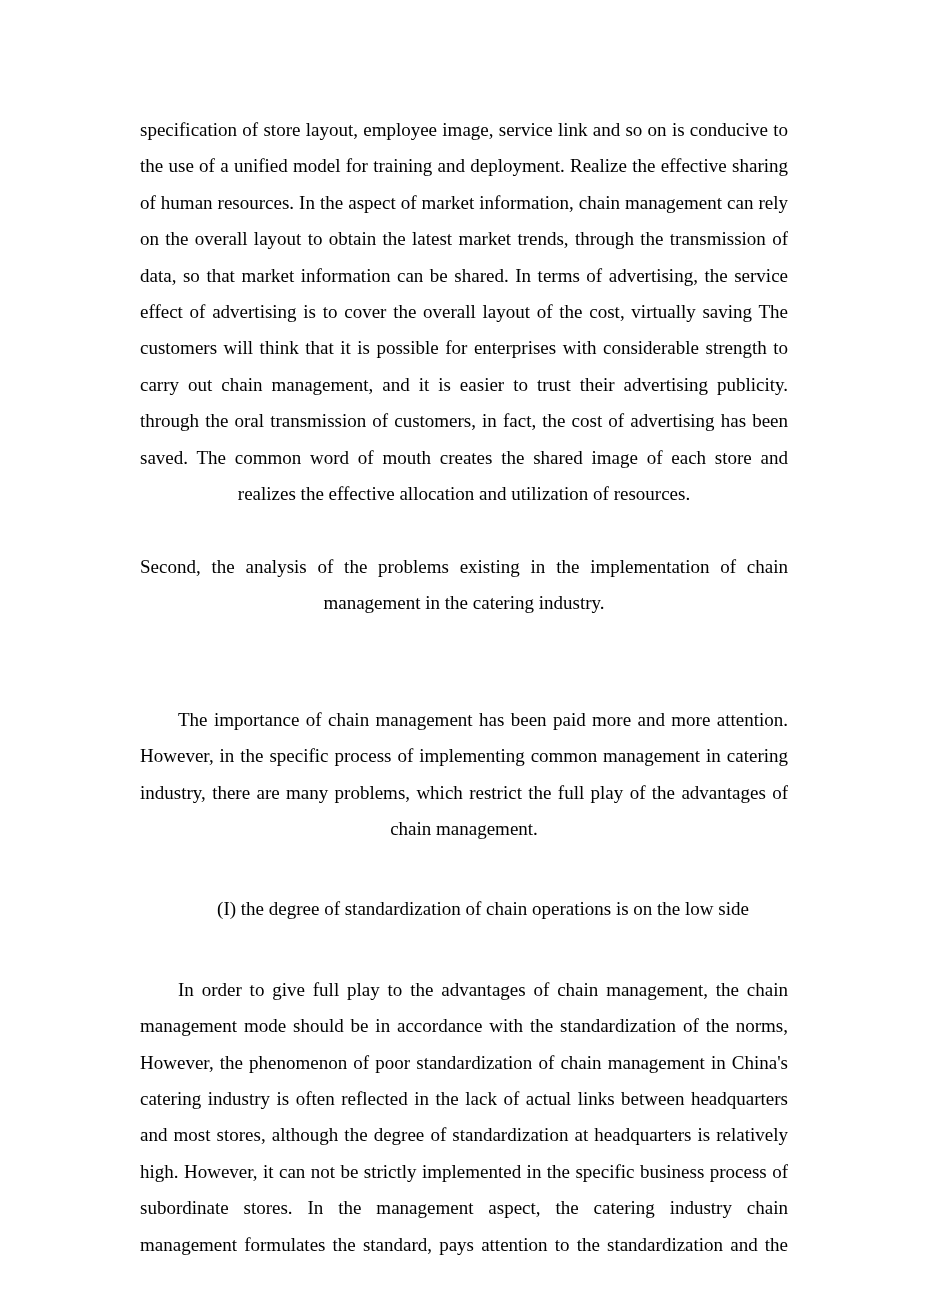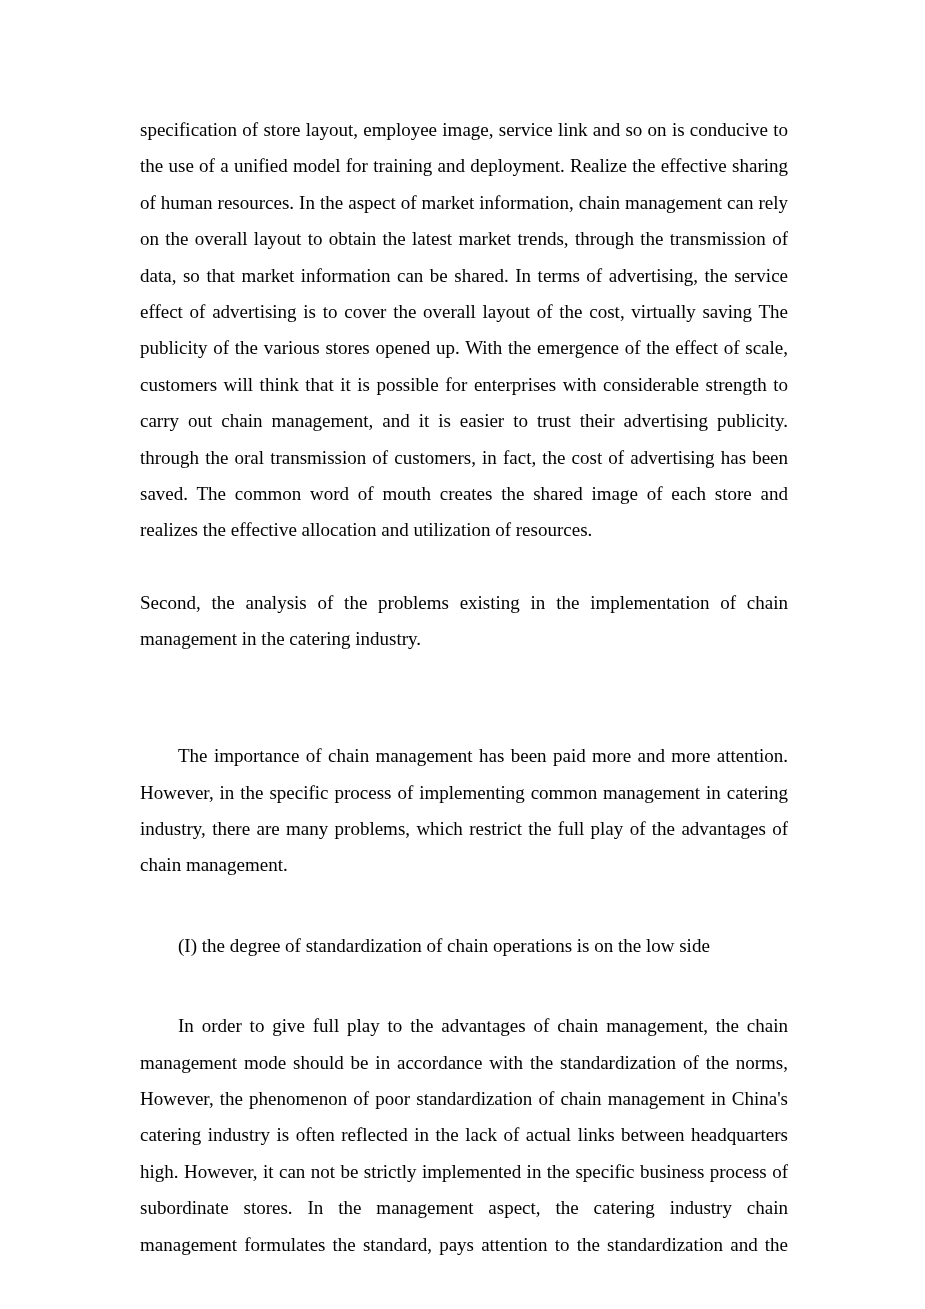--- a/index.html
+++ b/index.html
@@ -22,20 +22,21 @@
     color: #000000;
     font-family: "Liberation Serif", "DejaVu Serif", serif;
     font-size: 19px;
     line-height: 36.4px;
     word-spacing: normal;
   }
   .para { margin: 0; padding: 0; }
   .line {
     height: 36.4px;
     overflow: hidden;
+    text-align: center;
   }
   
   .j {
     text-align: justify;
     text-align-last: justify;
   }
   .j::after {
     content: "";
     display: inline-block;
     width: 100%;
@@ -49,21 +50,20 @@
 <div class="page">
   <div class="content">
 
     <div class="para">
       <div class="line j">specification of store layout, employee image, service link and so on is conducive to</div>
       <div class="line j">the use of a unified model for training and deployment. Realize the effective sharing</div>
       <div class="line j">of human resources. In the aspect of market information, chain management can rely</div>
       <div class="line j">on the overall layout to obtain the latest market trends, through the transmission of big</div>
       <div class="line j">data, so that market information can be shared. In terms of advertising, the service</div>
       <div class="line j">effect of advertising is to cover the overall layout of the cost, virtually saving The</div>
-      <div class="line j">publicity of the various stores opened up. With the emergence of the effect of scale,</div>
       <div class="line j">customers will think that it is possible for enterprises with considerable strength to</div>
       <div class="line j">carry out chain management, and it is easier to trust their advertising publicity.</div>
       <div class="line j">through the oral transmission of customers, in fact, the cost of advertising has been</div>
       <div class="line j">saved. The common word of mouth creates the shared image of each store and</div>
       <div class="line">realizes the effective allocation and utilization of resources.</div>
     </div>
 
     <div class="line blank"></div>
 
     <div class="para">
@@ -82,19 +82,20 @@
 
     <div class="para">
       <div class="line indent">(I) the degree of standardization of chain operations is on the low side</div>
     </div>
 
     <div class="para">
       <div class="line j indent">In order to give full play to the advantages of chain management, the chain</div>
       <div class="line j">management mode should be in accordance with the standardization of the norms,</div>
       <div class="line j">However, the phenomenon of poor standardization of chain management in China's</div>
       <div class="line j">catering industry is often reflected in the lack of actual links between headquarters</div>
+      <div class="line j">and most stores, although the degree of standardization at headquarters is relatively</div>
       <div class="line j">high. However, it can not be strictly implemented in the specific business process of</div>
       <div class="line j">subordinate stores. In the management aspect, the catering industry chain</div>
       <div class="line j">management formulates the standard, pays attention to the standardization and the</div>
     </div>
 
   </div>
 </div>
 
 </body></html>

